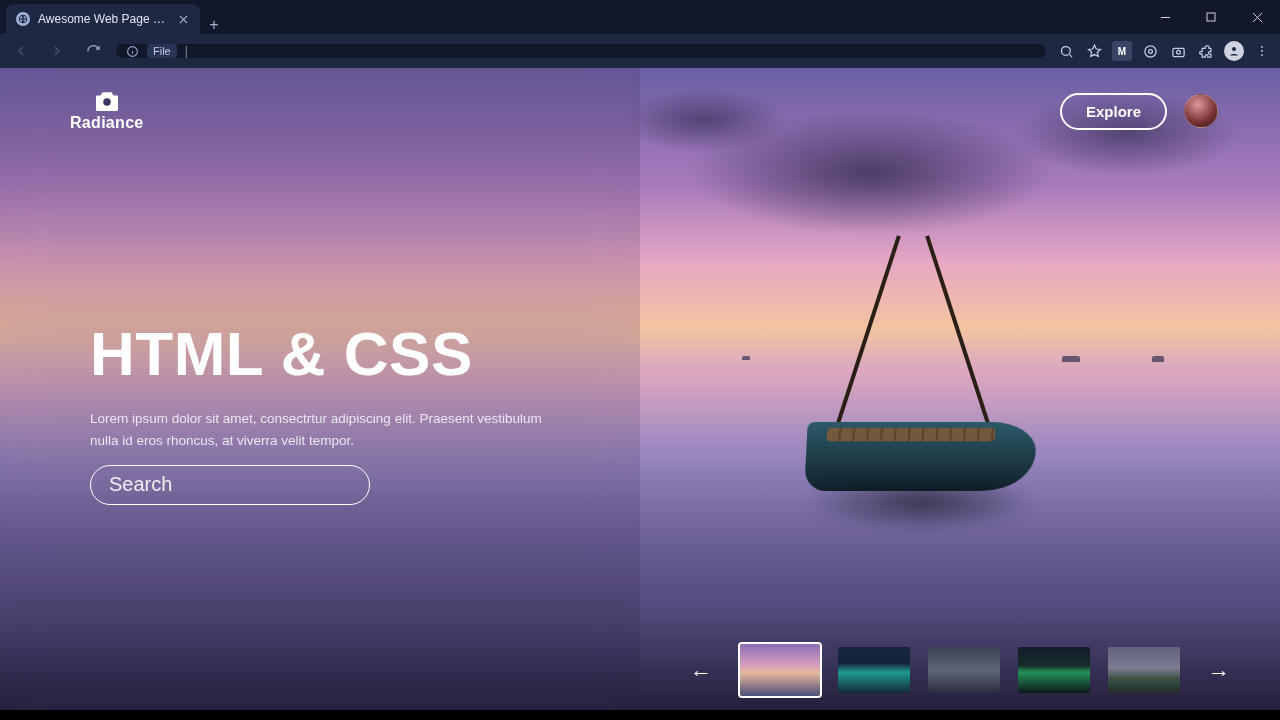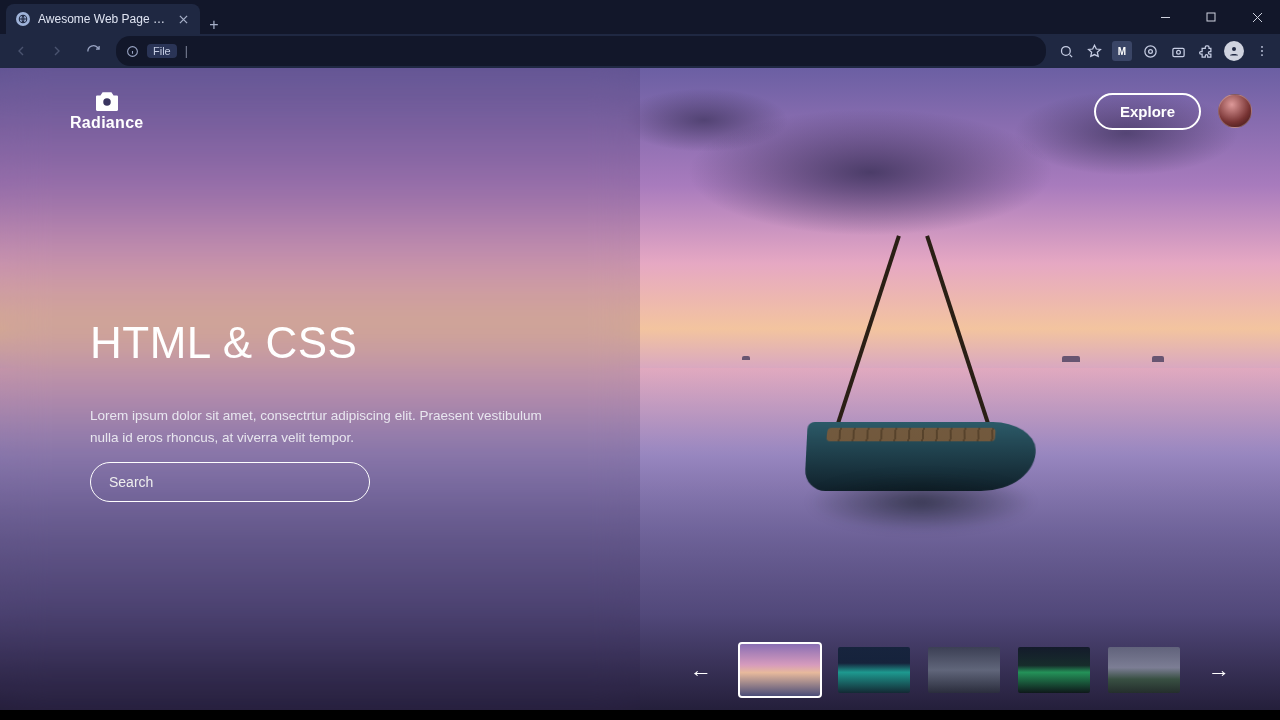--- a/index.html
+++ b/index.html
@@ -14,21 +14,21 @@
 .tab .favicon svg { width:10px; height:10px; }
 .tab .tab-title { color: #dfe4f2; white-space: nowrap; overflow: hidden; text-overflow: ellipsis; max-width: 130px; }
 .tab .tab-close { width: 14px; height: 14px; display:flex; align-items:center; justify-content:center; color:#a7b0c8; cursor:pointer; }
 .newtab { width: 28px; display:flex; align-items:center; justify-content:center; color:#a7b0c8; cursor:pointer; font-size:16px; }
 .winctrls { display:flex; }
 .winctrls div { width: 46px; display:flex; align-items:center; justify-content:center; color:#cfd3df; cursor:pointer; }
 
 .addrbar { height: 34px; background: #1f2842; display:flex; align-items:center; padding: 0 8px; gap: 10px; color:#b8c0d8; }
 .nav-icn { width:26px; height:26px; display:flex; align-items:center; justify-content:center; border-radius:50%; cursor:pointer; color:#9aa5c4; }
 .nav-icn.disabled { opacity:.35; cursor:default; }
-.urlpill { flex:1; height:30px; background:#12172a; border-radius:14px; display:flex; align-items:center; padding:0 10px; gap:8px; font-size:12px; color:#c6cde3; }
+.urlpill { flex:1; height:14px; background:#12172a; border-radius:14px; display:flex; align-items:center; padding:0 10px; gap:8px; font-size:12px; color:#c6cde3; }
 .urlpill .file-label { background:#2a3456; padding:1px 6px; border-radius:4px; font-size:11px; color:#c6cde3; }
 .ext-icns { display:flex; gap:8px; align-items:center; }
 .ext-icns div { width:20px; height:20px; display:flex; align-items:center; justify-content:center; color:#c6cde3; cursor:pointer; }
 .avatar-browser { width:20px; height:20px; border-radius:50%; background:#cfd3df; display:flex; align-items:center; justify-content:center; }
 
 
 .viewport { position: relative; flex:1; overflow:hidden; }
 
 
 .bg-sharp { position:absolute; inset:0;
@@ -48,34 +48,34 @@
 .boat .oar { position:absolute; width:4px; height:200px; background:#2a1f15; top:-150px; }
 .boat .oar.l { left:60px; transform: rotate(18deg); }
 .boat .oar.r { left:150px; transform: rotate(-18deg); }
 .boat-reflect { position:absolute; left:63%; top:62%; width:230px; height:60px; background: radial-gradient(ellipse at center, rgba(10,20,25,.6), transparent 70%); filter: blur(4px); }
 
 .bg-blur { position:absolute; inset:0; backdrop-filter: blur(22px); -webkit-backdrop-filter: blur(22px); background: rgba(40,30,60,.15);
   clip-path: inset(0 50% 0 0);
 }
 
 
-.page-header { position:absolute; top:22px; left:0; right:0; padding: 0 28px 0 70px; display:flex; align-items:center; justify-content:space-between; z-index:5; }
+.page-header { position:absolute; top:22px; left:0; right:0; padding: 0 62px 0 70px; display:flex; align-items:center; justify-content:space-between; z-index:5; }
 .brand { display:flex; flex-direction:column; align-items:center; color:#fff; gap:2px; }
 .brand svg { width:28px; height:22px; }
 .brand-name { font-weight:700; font-size:16px; letter-spacing:.3px; }
 .header-right { display:flex; align-items:center; gap:17px; }
 .explore-btn { border:2px solid #fff; color:#fff; background:transparent; border-radius:999px; padding:8px 24px; font-size:15px; font-weight:600; cursor:pointer; }
 .page-avatar { width:34px; height:34px; border-radius:50%; background: radial-gradient(circle at 40% 30%, #d99, #733 60%, #311); cursor:pointer; border:1px solid rgba(255,255,255,.25); }
 
 
 .hero { position:absolute; left:90px; top:250px; width:480px; color:#fff; z-index:5; }
-.hero h1 { font-size:44px; font-weight:400; letter-spacing:.5px; margin-bottom:37px; }
+.hero h1 { font-size:62px; font-weight:700; letter-spacing:.5px; margin-bottom:19px; }
 .hero p { font-size:13.5px; line-height:1.65; color:#e8e6ef; margin-bottom:12px; max-width:460px; }
 .search-pill { width:280px; height:40px; border:1.5px solid #fff; border-radius:999px; background:transparent; display:flex; align-items:center; padding:0 18px; }
-.search-pill input { flex:1; background:transparent; border:none; outline:none; color:#fff; font-size:14px; }
+.search-pill input { flex:1; background:transparent; border:none; outline:none; color:#fff; font-size:20px; }
 .search-pill input::placeholder { color:#eee; }
 
 
 .thumbs { position:absolute; left:50%; right:0; bottom:24px; display:flex; align-items:center; justify-content:center; gap:18px; z-index:5; }
 .arrow { font-size:22px; color:#fff; cursor:pointer; padding:6px 10px; user-select:none; }
 .thumb { width:72px; height:46px; border-radius:2px; cursor:pointer; opacity:.78; }
 .thumb.active { outline:2px solid #fff; opacity:1; width:80px; height:52px; }
 .t1 { background: linear-gradient(180deg,#8a6fb3 0%, #d69bbd 40%, #e7b99c 55%, #4b4d78 100%); }
 .t2 { background: linear-gradient(180deg,#0b1e33 0%, #0b1e33 35%, #17b7a0 55%, #0c2a2f 100%); }
 .t3 { background: linear-gradient(180deg,#3a4150 0%, #6c7585 50%, #2a2f3a 100%); }

